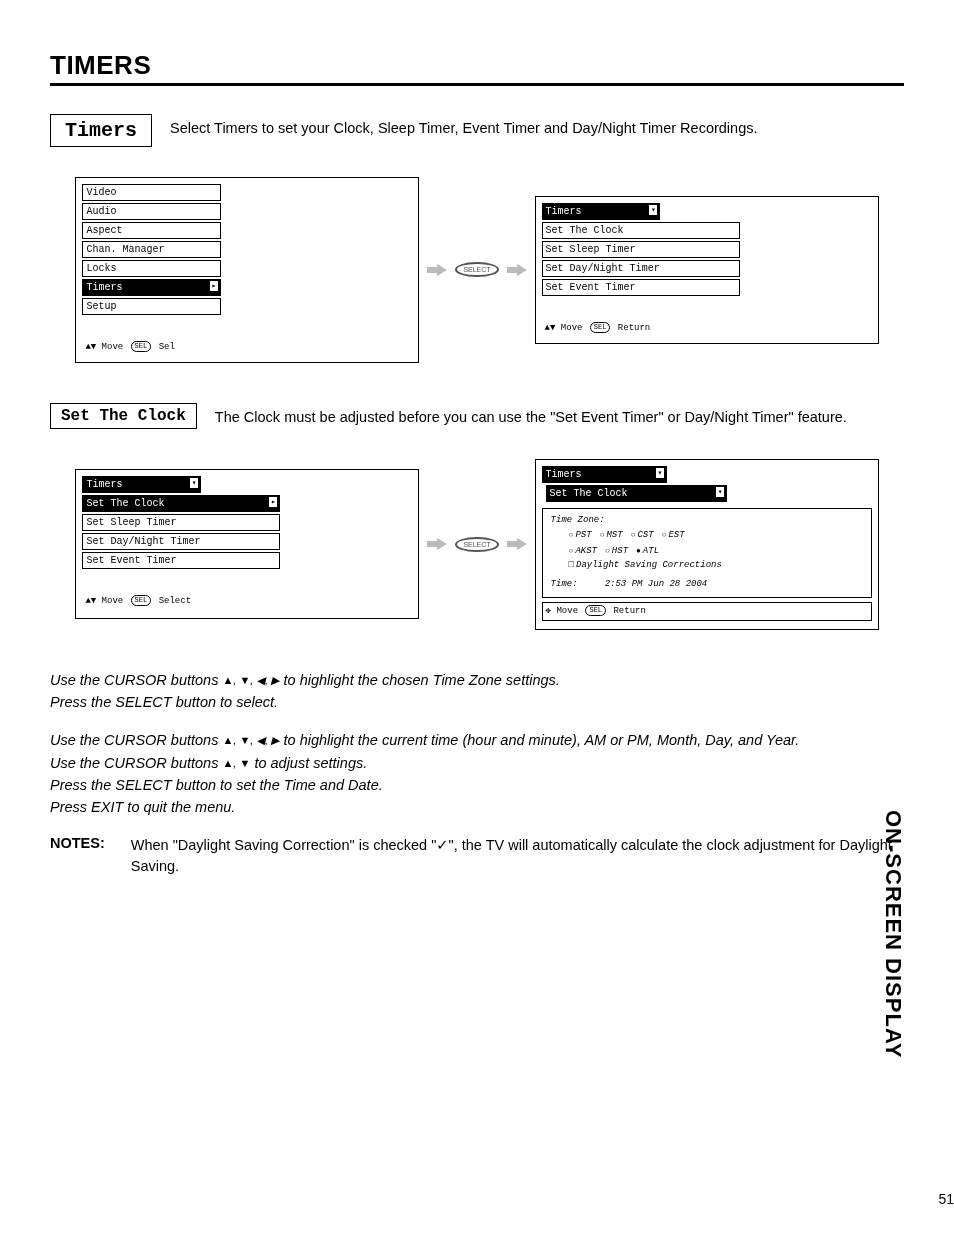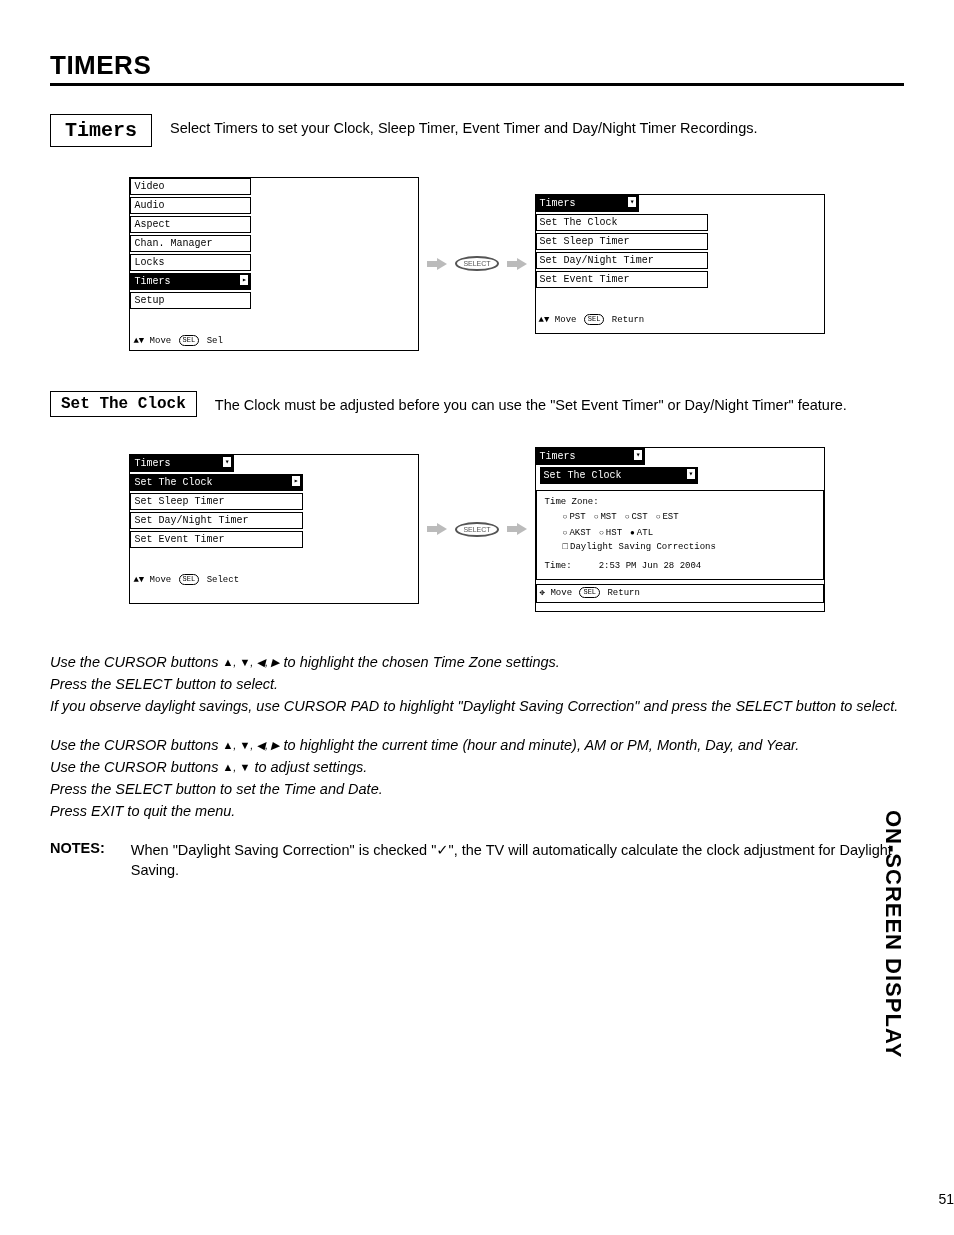--- a/index.html
+++ b/index.html
@@ -32,23 +32,24 @@
     .boxed-label.small { font-size: 16px; padding: 3px 10px; }
     .intro-text { font-size: 14.5px; line-height: 1.4; padding-top: 4px; }
     .screens-row {
       display: flex;
       align-items: center;
       justify-content: center;
       margin: 30px 0 40px 0;
       gap: 8px;
     }
     .screen {
-      width: 290px;
+      width: 344px;
       min-height: 140px;
       border: 1px solid #000;
+      padding: 6px;
       font-family: "Courier New", monospace;
       font-size: 10px;
       line-height: 1.3;
     }
     .menu-item {
       border: 1px solid #000;
       padding: 1px 3px;
       margin-bottom: 2px;
       position: relative;
     }
@@ -127,20 +128,21 @@
       bottom: 28px;
       left: 0; right: 0;
       text-align: right;
       font-size: 14px;
     }
     .clock-panel {
       border: 1px solid #000;
       padding: 6px 8px;
       margin-top: 6px;
       font-size: 9px;
+      font-style: italic;
     }
     .tz-row { display: flex; gap: 8px; margin: 4px 0 2px 18px; }
     .tz-opt::before { content: "○"; margin-right: 2px; font-size: 8px; }
     .tz-opt.sel::before { content: "●"; }
     .checkbox::before { content: "□"; margin-right: 2px; font-size: 9px; }
     .menu-list { }
     .menu-list.w60 { width: 60%; }
     .menu-list.w55 { width: 60%; }
     .menu-list.w42 { width: 42%; }
     .screen.tall { min-height: 150px; }
@@ -251,21 +253,20 @@
       <span>Move</span>
       <span class="sel-btn">SEL</span>
       <span>Return</span>
     </div>
   </div>
 </div>
 
 <div class="body-text body-block">
   <p><span>Use the CURSOR buttons </span><span class="tri">▲, ▼, ◀, ▶</span><span> to highlight the chosen Time Zone settings.</span></p>
   <p>Press the SELECT button to select.</p>
-  <p>If you observe daylight savings, use CURSOR PAD to highlight "Daylight Saving Correction" and press the SELECT button to select.</p>
 </div>
 
 <div class="body-text body-block">
   <p><span>Use the CURSOR buttons </span><span class="tri">▲, ▼, ◀, ▶</span><span> to highlight the current time (hour and minute), AM or PM, Month, Day, and Year.</span></p>
   <p><span>Use the CURSOR buttons </span><span class="tri">▲, ▼</span><span> to adjust settings.</span></p>
   <p>Press the SELECT button to set the Time and Date.</p>
   <p>Press EXIT to quit the menu.</p>
 </div>
 
 <div class="notes-row">

